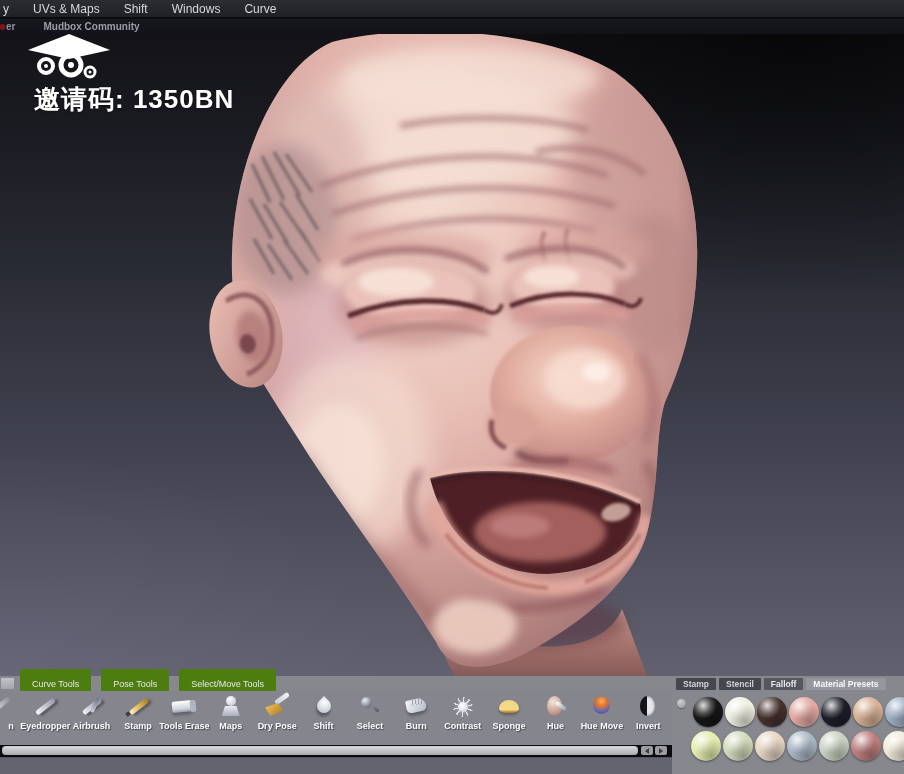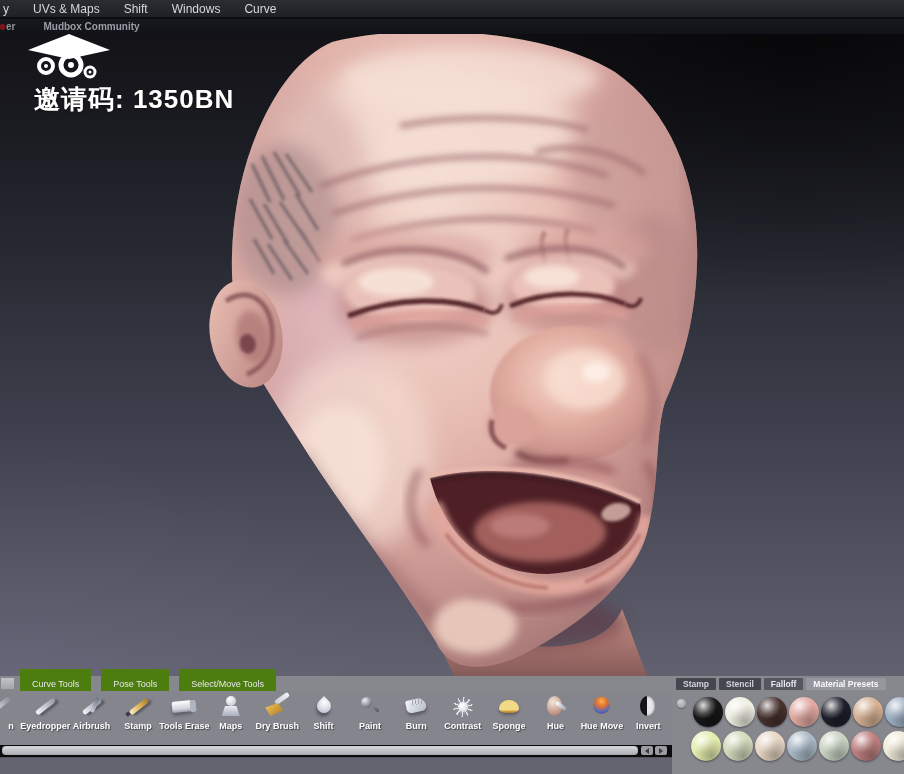--- a/index.html
+++ b/index.html
@@ -364,29 +364,29 @@
     <div class="tool">
       <span class="ticon i-paint-erase"></span>
       <span class="tlabel">Tools Erase</span>
     </div>
     <div class="tool">
       <span class="ticon i-clone"></span>
       <span class="tlabel">Maps</span>
     </div>
     <div class="tool">
       <span class="ticon i-dry-brush"></span>
-      <span class="tlabel">Dry Brush</span>
+      <span class="tlabel">Dry Pose</span>
     </div>
     <div class="tool">
       <span class="ticon i-blur"></span>
       <span class="tlabel">Shift</span>
     </div>
     <div class="tool">
       <span class="ticon i-dodge"></span>
-      <span class="tlabel">Paint</span>
+      <span class="tlabel">Select</span>
     </div>
     <div class="tool">
       <span class="ticon i-burn"></span>
       <span class="tlabel">Burn</span>
     </div>
     <div class="tool">
       <span class="ticon i-contrast"></span>
       <span class="tlabel">Contrast</span>
     </div>
     <div class="tool">

